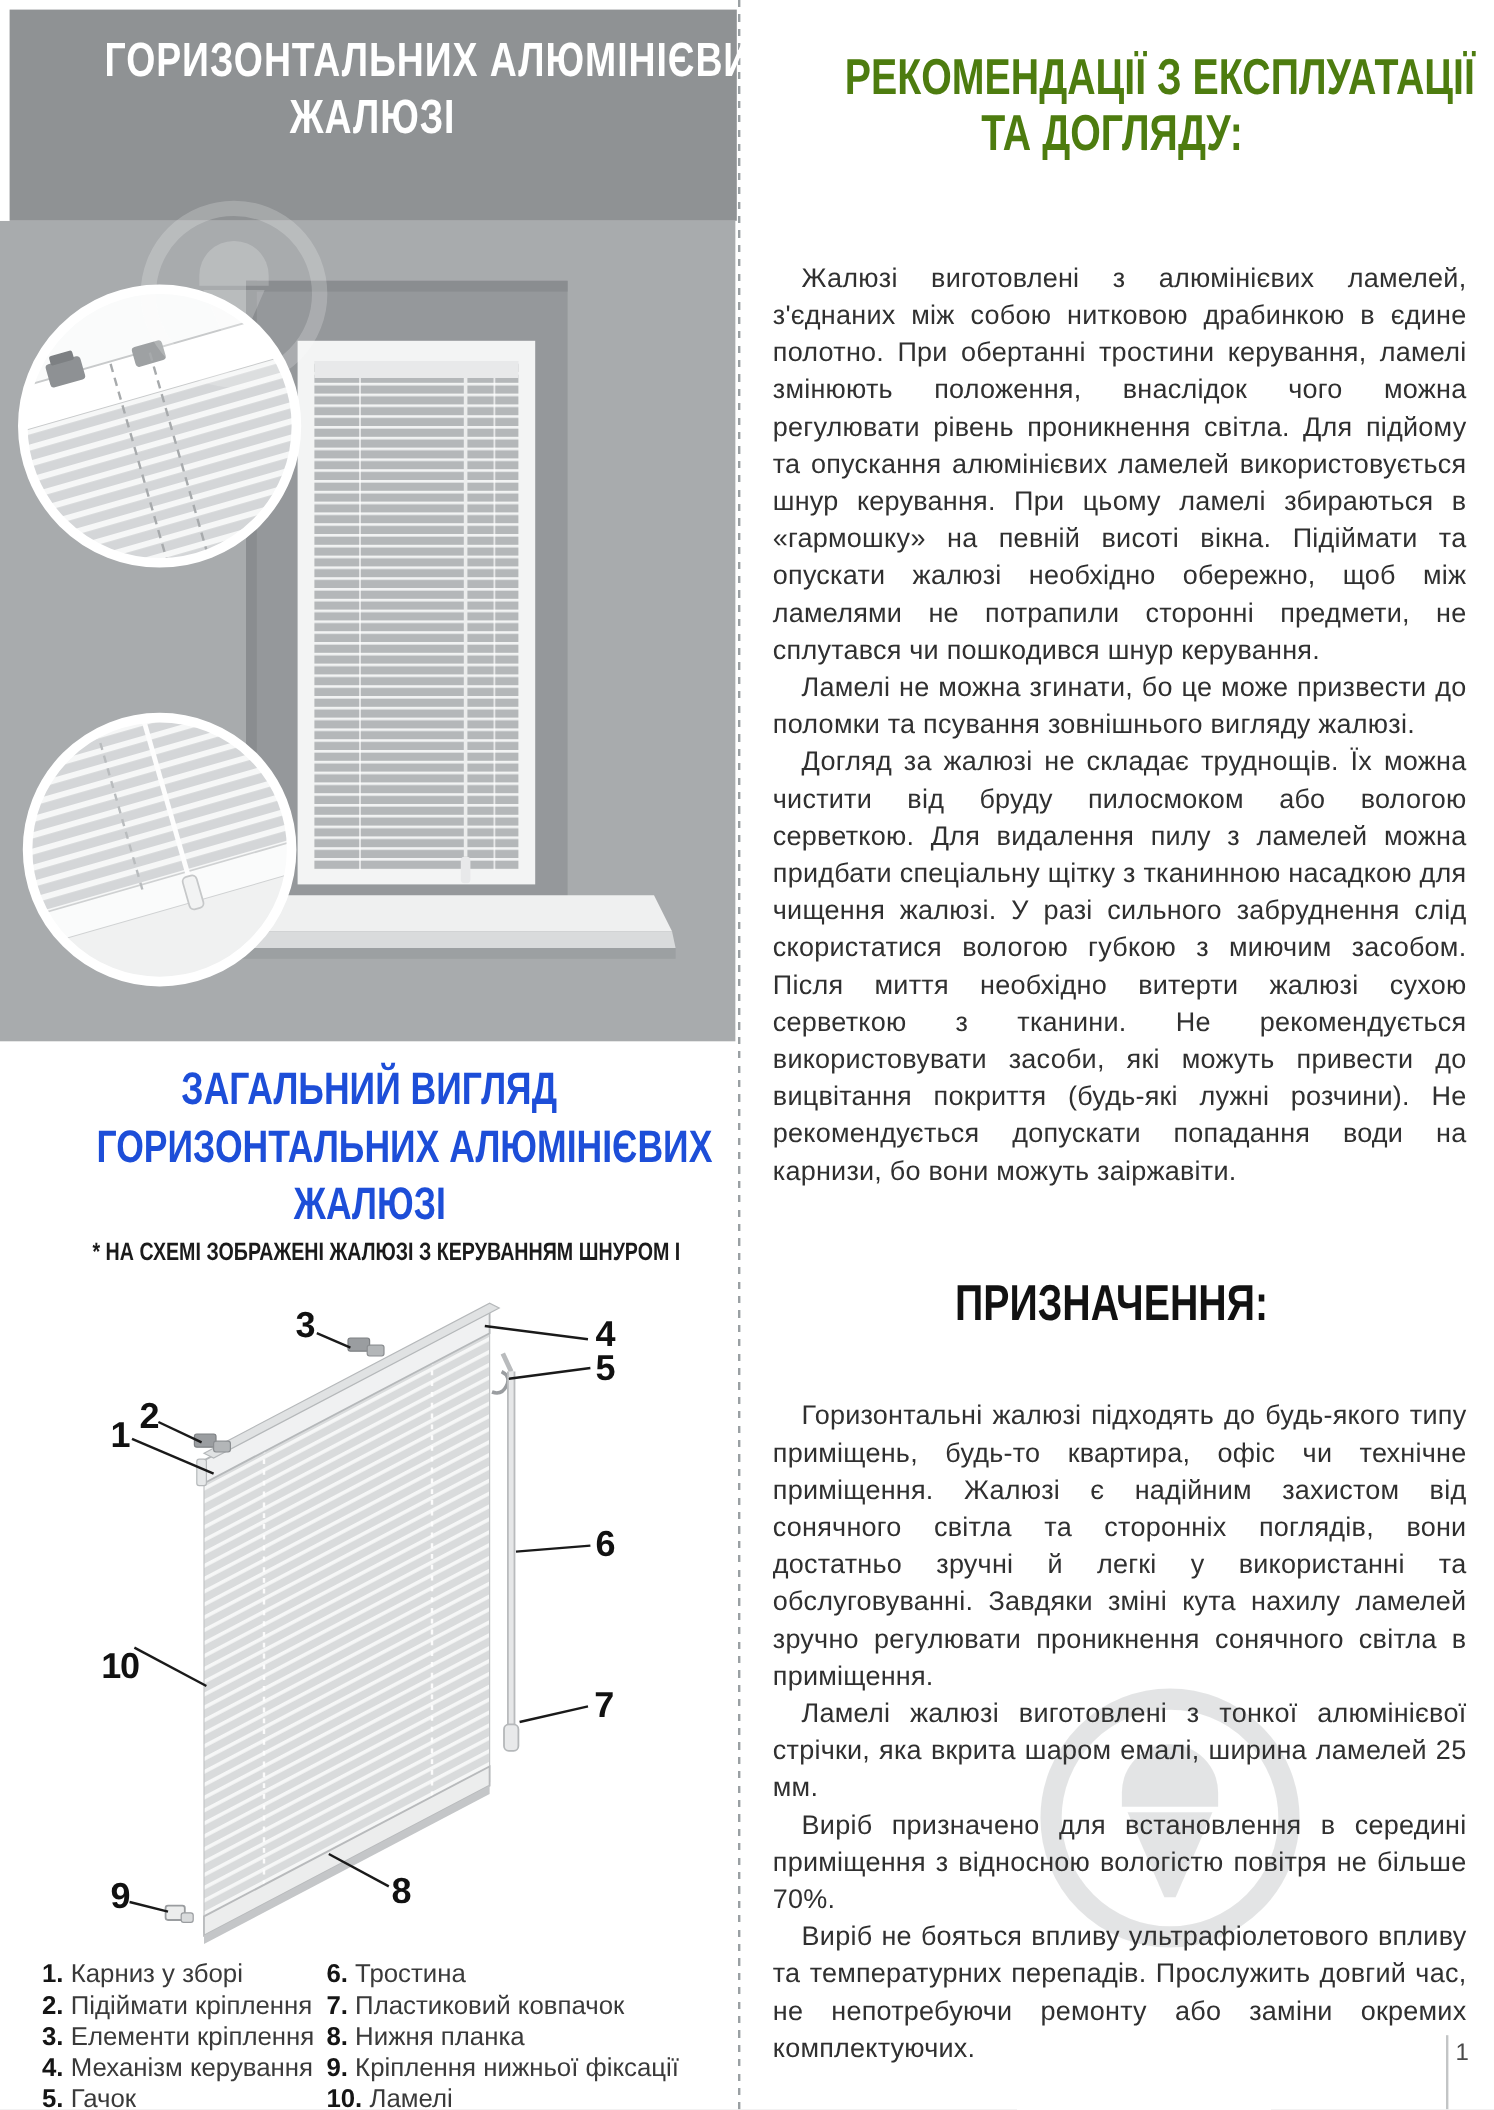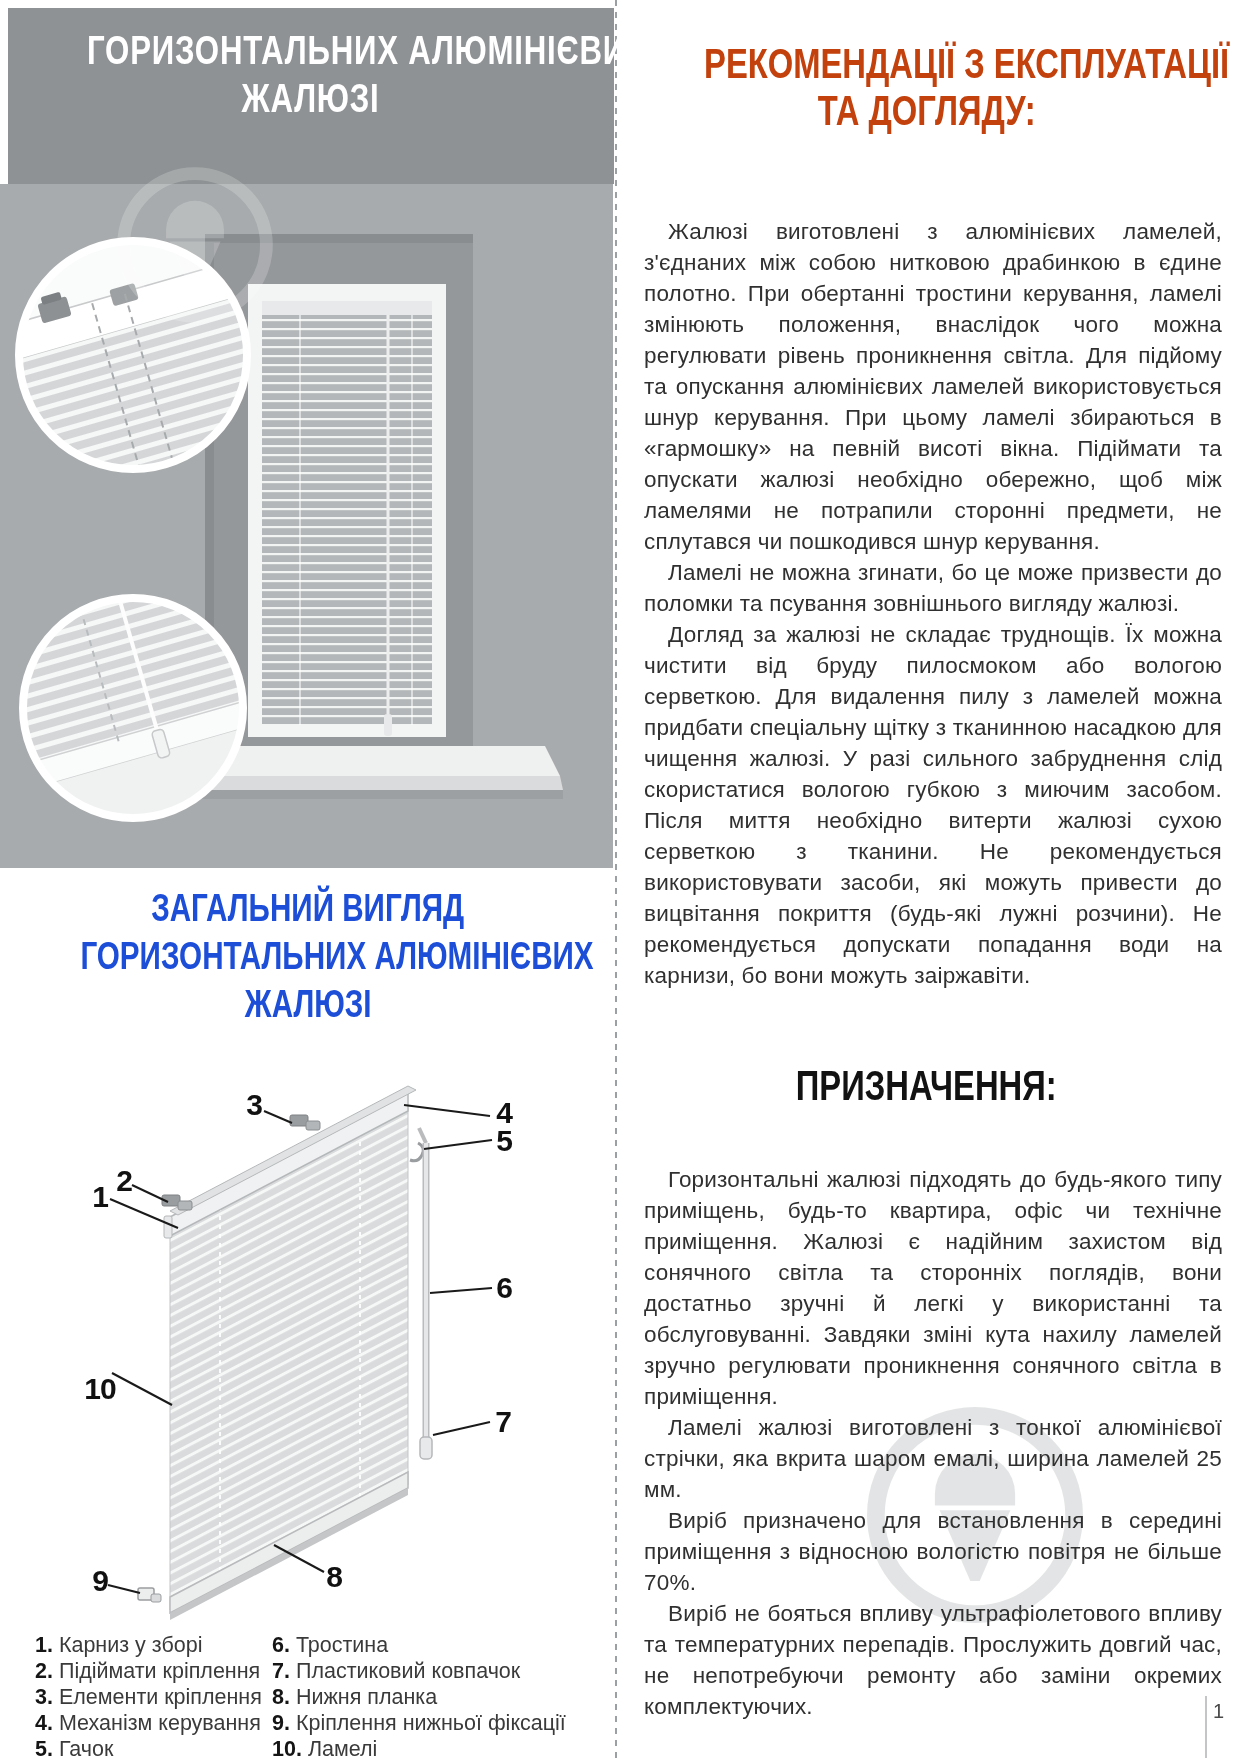--- a/index.html
+++ b/index.html
@@ -39,21 +39,21 @@
   }
   
   .legend{left:35px;top:1632px;width:578px;font-size:21.5px;color:#3a3a3a;}
   .legend .col{position:absolute;top:0;}
   .legend .c1{left:0;}
   .legend .c2{left:237px;}
   .legend .row{display:block;line-height:26px;white-space:nowrap;}
   .legend b{color:#151515;}
   
   .right-col{left:630px;top:0;width:593px;height:1758px;z-index:1;}
-  .right-head{position:absolute;left:0;top:40px;width:593px;color:#c2410c;font-weight:bold;}
+  .right-head{position:absolute;left:0;top:40px;width:593px;color:#4d7c0f;font-weight:bold;}
   .right-head .cline{font-size:42px;line-height:47px;}
   .ops-text{position:absolute;left:14px;top:168px;width:578px;margin-top:48px;}
   .purpose-head{position:absolute;left:0;top:1062px;width:593px;color:#121212;font-weight:bold;}
   .purpose-head .cline{font-size:42px;line-height:47px;}
   .purpose-text{position:absolute;left:14px;top:1164px;width:578px;}
   .body-p{
     margin:0;font-size:22.5px;line-height:31px;text-align:justify;
     text-indent:24px;color:#303030;letter-spacing:0.2px;
   }
   
@@ -160,20 +160,21 @@
       <path d="M -30 -4 L 30 -4 L 4 56 L -4 56 Z" fill="currentColor"></path>
     </svg>
   </div>
 
   <div class="abs overview-title">
     <span class="cline"><span>ЗАГАЛЬНИЙ ВИГЛЯД</span></span>
     <span class="cline"><span>ГОРИЗОНТАЛЬНИХ АЛЮМІНІЄВИХ</span></span>
     <span class="cline"><span>ЖАЛЮЗІ</span></span>
   </div>
   <div class="abs overview-note">
+    <span class="cline"><span>* НА СХЕМІ ЗОБРАЖЕНІ ЖАЛЮЗІ З КЕРУВАННЯМ ШНУРОМ І</span></span>
   </div>
 
   <div class="abs diagram">
     <svg width="560" height="660" viewBox="0 0 560 660">
       <defs>
         <pattern id="dslats" patternUnits="userSpaceOnUse" width="9.5" height="9.5" patternTransform="rotate(-27.7)">
           <rect width="9.5" height="9.5" fill="#d9dbdc"></rect>
           <rect width="9.5" height="3" fill="#f6f7f7"></rect>
         </pattern>
       </defs>

